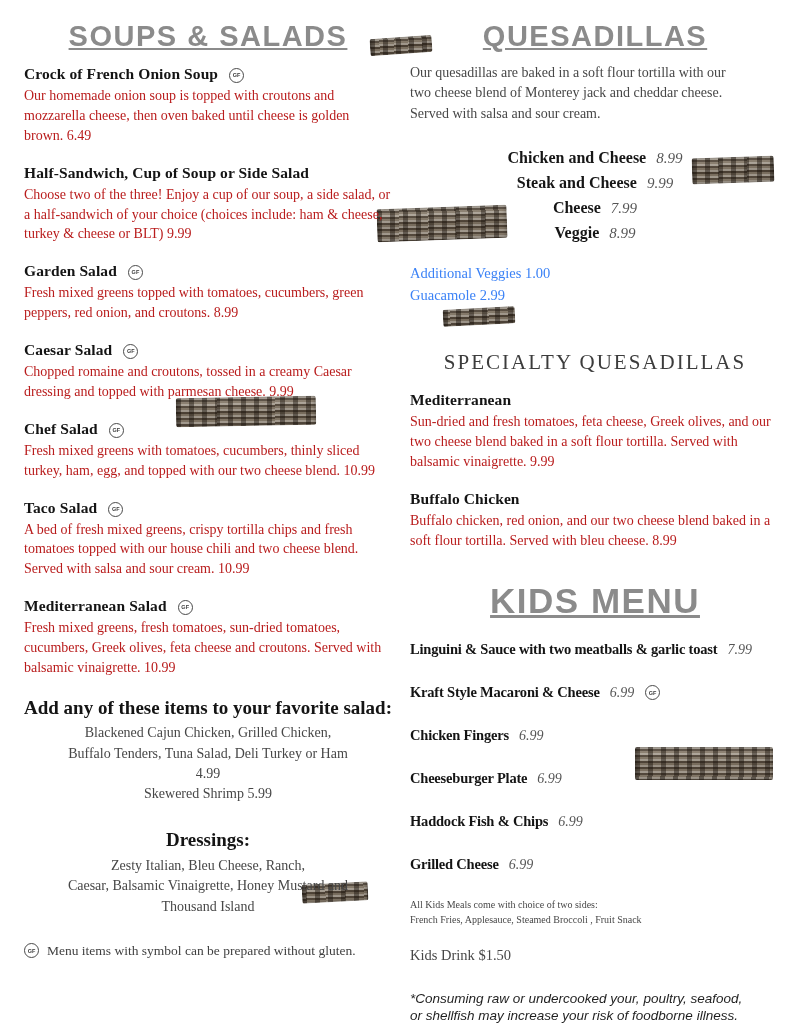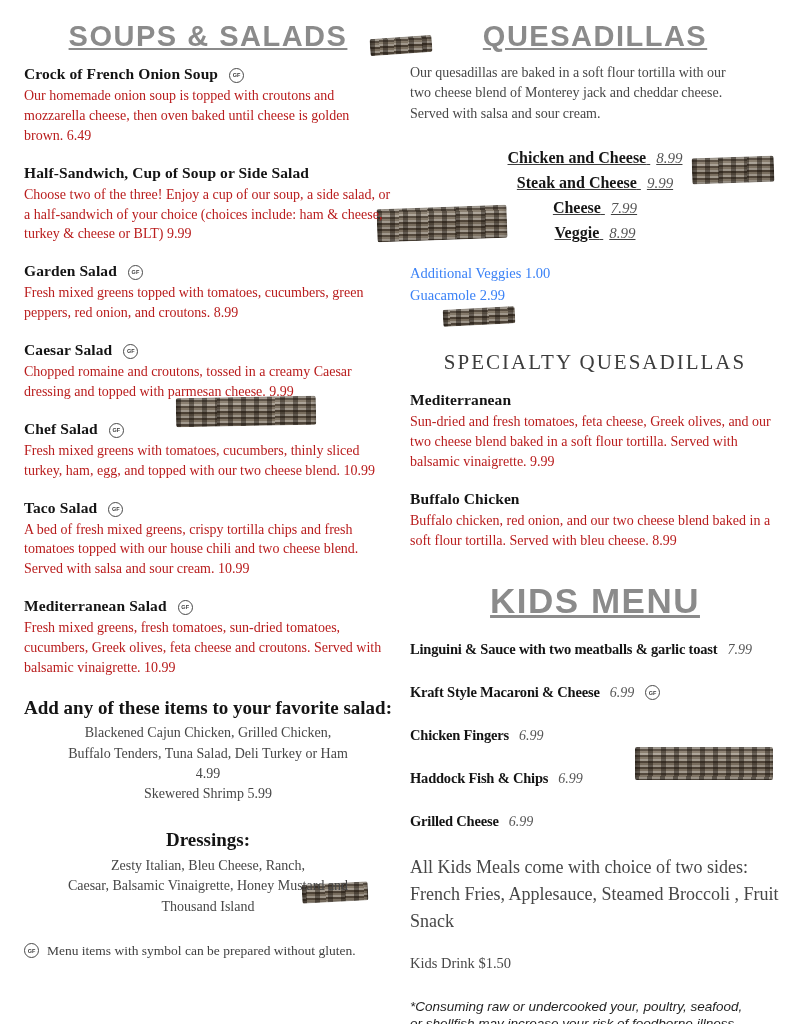--- a/index.html
+++ b/index.html
@@ -20,21 +20,21 @@
   .item-desc{font-size:14px;line-height:1.42;color:#b91c1c;margin-top:2px;}
 
   .gf{display:inline-flex;align-items:center;justify-content:center;
       width:13px;height:13px;border:1.2px solid #4a4a4a;border-radius:50%;
       font-family:"Liberation Sans", sans-serif;font-size:5.5px;font-weight:700;
       color:#3a3a3a;margin-left:7px;vertical-align:2px;letter-spacing:0;}
 
   .center{}
   .intro{margin-top:4px;font-size:14px;line-height:1.45;color:#474747;}
 
-  .price-list{margin-top:26px;text-decoration:underline;}
+  .price-list{margin-top:26px;}
   .price-row{text-align:center;line-height:1.0;margin-bottom:9px;}
   .pl-name{font-weight:700;font-size:16px;color:#161616;}
   .pl-price{font-size:15px;font-style:italic;color:#555;margin-left:6px;}
 
   .extras{margin-top:22px;font-size:14.5px;line-height:1.5;color:#3b82f6;}
 
   .specialty-header{margin:44px 0 14px 0;text-align:center;font-weight:400;
       font-size:21px;letter-spacing:2px;color:#3c3c3c;}
 
   .center-block{margin-top:8px;font-size:14px;line-height:1.45;color:#474747;text-align:center;}
@@ -42,21 +42,21 @@
   .addons-block{margin-top:6px;}
   .dressings-block{margin-top:22px;}
 
   .gf-note{margin-top:26px;font-size:13.5px;color:#3f3f3f;display:flex;align-items:center;}
   .gf-note .gf{margin:0 8px 0 0;flex:0 0 auto;}
 
   .kids-row{margin-bottom:22px;line-height:20px;white-space:nowrap;}
   .kids-name{font-weight:700;font-size:14.5px;color:#141414;letter-spacing:-0.2px;}
   .kids-price{font-size:14px;font-style:italic;color:#555;margin-left:6px;}
 
-  .sides-note{margin-top:6px;font-size:18px;line-height:1.5;color:#474747;}
+  .sides-note{margin-top:6px;font-size:10px;line-height:1.5;color:#474747;}
   .kids-drink{margin-top:20px;font-size:14.5px;color:#474747;}
 
   .disclaimer{margin-top:26px;font-family:"Liberation Sans", sans-serif;
       font-style:italic;font-size:13.5px;line-height:1.3;color:#1f1f1f;}
 
   .twig{position:absolute;border-radius:2px;
       background:
         repeating-linear-gradient(91deg, rgba(25,18,12,0.45) 0 5px, rgba(0,0,0,0) 5px 13px),
         repeating-linear-gradient(180deg, rgba(240,235,226,0.40) 0 2px, rgba(55,44,33,0.50) 2px 4px, rgba(150,138,120,0.45) 4px 6px),
         linear-gradient(180deg,#9a9083,#5a4f42 55%,#7e7365);
@@ -213,20 +213,24 @@
     <div class="kids-row">
       <span class="kids-name">Kraft Style Macaroni &amp; Cheese</span>
       <span class="kids-price">6.99</span>
       <span class="gf">GF</span>
     </div>
     <div class="kids-row">
       <span class="kids-name">Chicken Fingers</span>
       <span class="kids-price">6.99</span>
     </div>
     <div class="kids-row">
+      <span class="kids-name">Cheeseburger Plate</span>
+      <span class="kids-price">6.99</span>
+    </div>
+    <div class="kids-row">
       <span class="kids-name">Haddock Fish &amp; Chips</span>
       <span class="kids-price">6.99</span>
     </div>
     <div class="kids-row">
       <span class="kids-name">Grilled Cheese</span>
       <span class="kids-price">6.99</span>
     </div>
 
     <div class="sides-note center">
       <div>All Kids Meals come with choice of two sides:</div>

